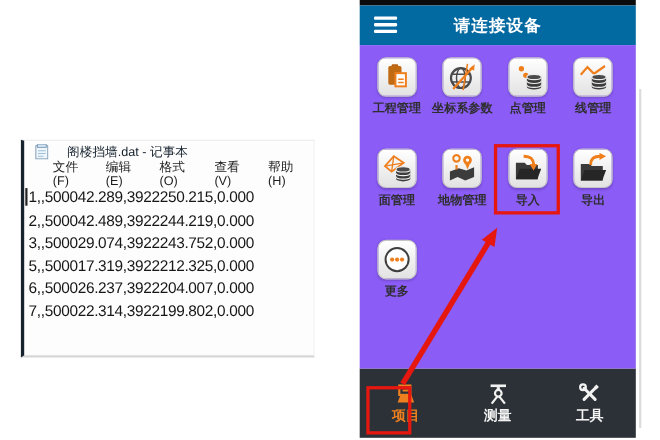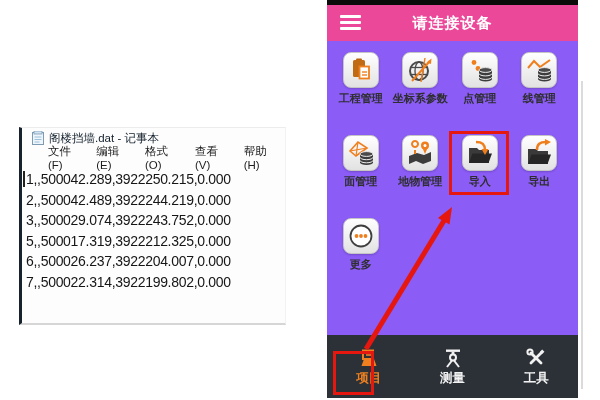--- a/index.html
+++ b/index.html
@@ -11,38 +11,38 @@
 
   
   .notepad {
     position:absolute; left:19px; top:127px; width:267px; height:198px;
     background:#fdfdfd;
     border-left:3px solid #16222e;
     border-top:1px solid #ececec;
     border-right:1px solid #f2f2f2;
     border-bottom:2px solid #d6d6d6;
   }
-  .np-titlebar { height:20px; display:flex; align-items:center; padding-left:10px; gap:5px; }
+  .np-titlebar { height:20px; display:flex; align-items:center; padding-left:10px; gap:17px; }
   .np-title { font-size:11.5px; color:#13202c; }
   .np-menubar { height:18px; display:flex; align-items:center; padding-left:2px;margin-left:16px; }
   .np-menu-item { font-size:11.5px; color:#1d1d1d; padding:0 8px; cursor:default; }
   .np-content { position:relative; padding:3px 0 0 4px; }
   .np-line {
     font-size:14px; line-height:20.6px; color:#161616; font-weight:500;
     letter-spacing:-0.3px; white-space:nowrap;
   }
   .np-caret { position:absolute; left:1px; top:5px; width:1.5px; height:16px; background:#222; }
 
   
   .phone {
     position:absolute; left:327px; top:0; width:251px; height:398px;
     display:flex; flex-direction:column;
   }
   .ph-status { height:5px; background:#0b0b0b; }
-  .ph-header { position:relative; height:36px; background:#ec4899; flex:none; }
+  .ph-header { position:relative; height:36px; background:#0369a1; flex:none; }
   .ph-title {
     position:absolute; left:0; right:0; top:0; bottom:0;
     display:flex; align-items:center; justify-content:center;
     color:#ffffff; font-size:15px; font-weight:700; letter-spacing:1px;
   }
   .hamburger { position:absolute; left:13px; top:10px; width:21px; cursor:pointer; }
   .hamburger span { display:block; height:2.6px; background:#fff; border-radius:1px; margin-bottom:3.6px; }
   .ph-content { flex:1; background:#8b5cf6; position:relative; }
   .ph-rightline { position:absolute; left:254px; top:40px; width:2px; height:308px; background:#dbdbdb; }
 

